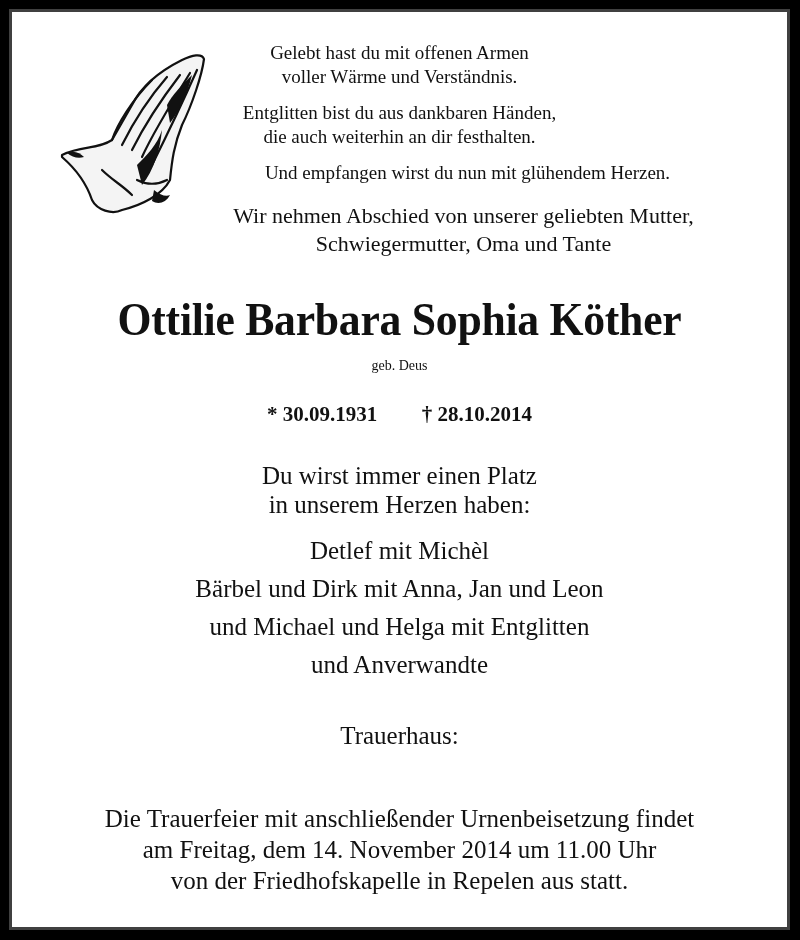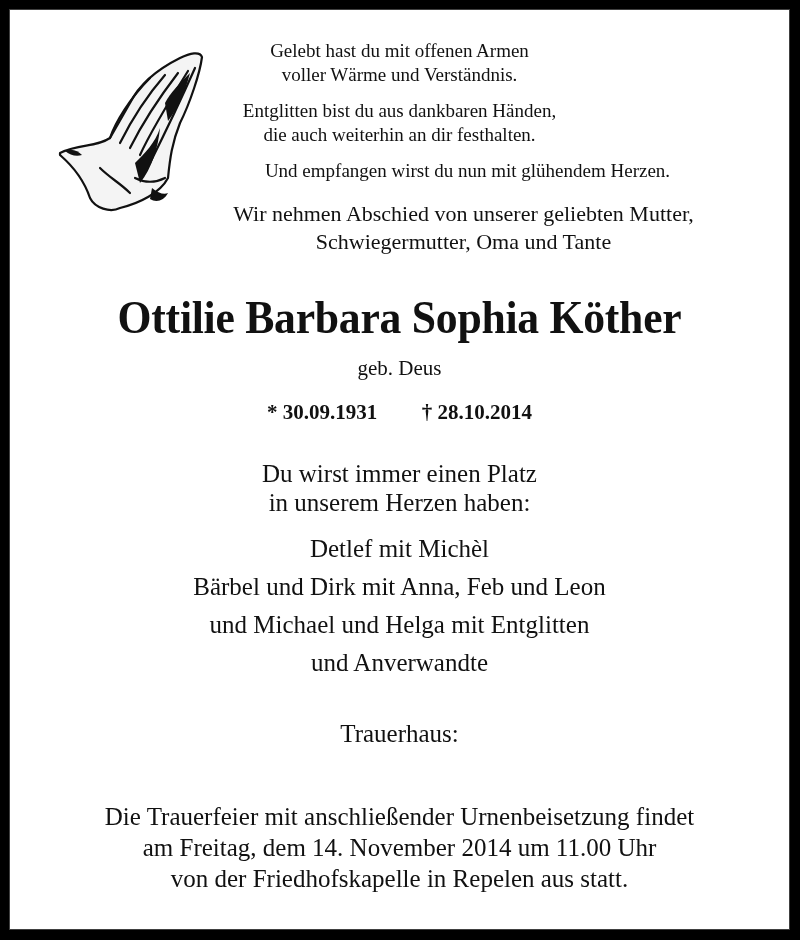--- a/index.html
+++ b/index.html
@@ -4,27 +4,27 @@
 <style>
   html, body { margin: 0; padding: 0; }
   body {
     width: 800px; height: 940px; background: #000;
     position: relative; overflow: hidden;
     font-family: "Liberation Serif", "DejaVu Serif", serif;
     color: #111;
   }
   .frame {
     position: absolute; left: 9px; top: 9px; width: 781px; height: 921px;
-    background: #fff; border: 1px solid #404040; box-sizing: border-box;
+    background: #fff; border: 3px solid #404040; box-sizing: border-box;
   }
   .line { position: absolute; left: 0; width: 100%; text-align: center; white-space: nowrap; }
   .poem { font-size: 19px; }
   .abschied { font-size: 22px; }
   .name { font-weight: bold; font-size: 47px; letter-spacing: -0.3px; font-stretch: condensed; transform: scaleX(0.93); }
-  .geb { font-size: 21px; }
+  .geb { font-size: 14px; }
   .dates { font-size: 21px; font-weight: bold; }
   .body22 { font-size: 25px; }
   .hands { position: absolute; left: 30px; top: 33px; width: 175px; height: 175px; }
 </style>
 </head>
 <body>
 
 <div class="frame">
 
   <svg class="hands" viewBox="0 0 175 175">
@@ -60,21 +60,21 @@
   <div class="line dates" style="top:390px">
     <span>* 30.09.1931</span>
     <span style="display:inline-block;width:34px"></span>
     <span>† 28.10.2014</span>
   </div>
 
   <div class="line body22" style="top:450px">Du wirst immer einen Platz</div>
   <div class="line body22" style="top:479px">in unserem Herzen haben:</div>
 
   <div class="line body22" style="top:525px">Detlef mit Michèl</div>
-  <div class="line body22" style="top:563px">Bärbel und Dirk mit Anna, Feb und Leon</div>
+  <div class="line body22" style="top:563px">Bärbel und Dirk mit Anna, Jan und Leon</div>
   <div class="line body22" style="top:601px">und Michael und Helga mit Entglitten</div>
   <div class="line body22" style="top:639px">und Anverwandte</div>
 
   <div class="line body22" style="top:710px">Trauerhaus:</div>
 
   <div class="line body22" style="top:793px">Die Trauerfeier mit anschließender Urnenbeisetzung findet</div>
   <div class="line body22" style="top:824px">am Freitag, dem 14. November 2014 um 11.00 Uhr</div>
   <div class="line body22" style="top:855px">von der Friedhofskapelle in Repelen aus statt.</div>
 </div>
 

